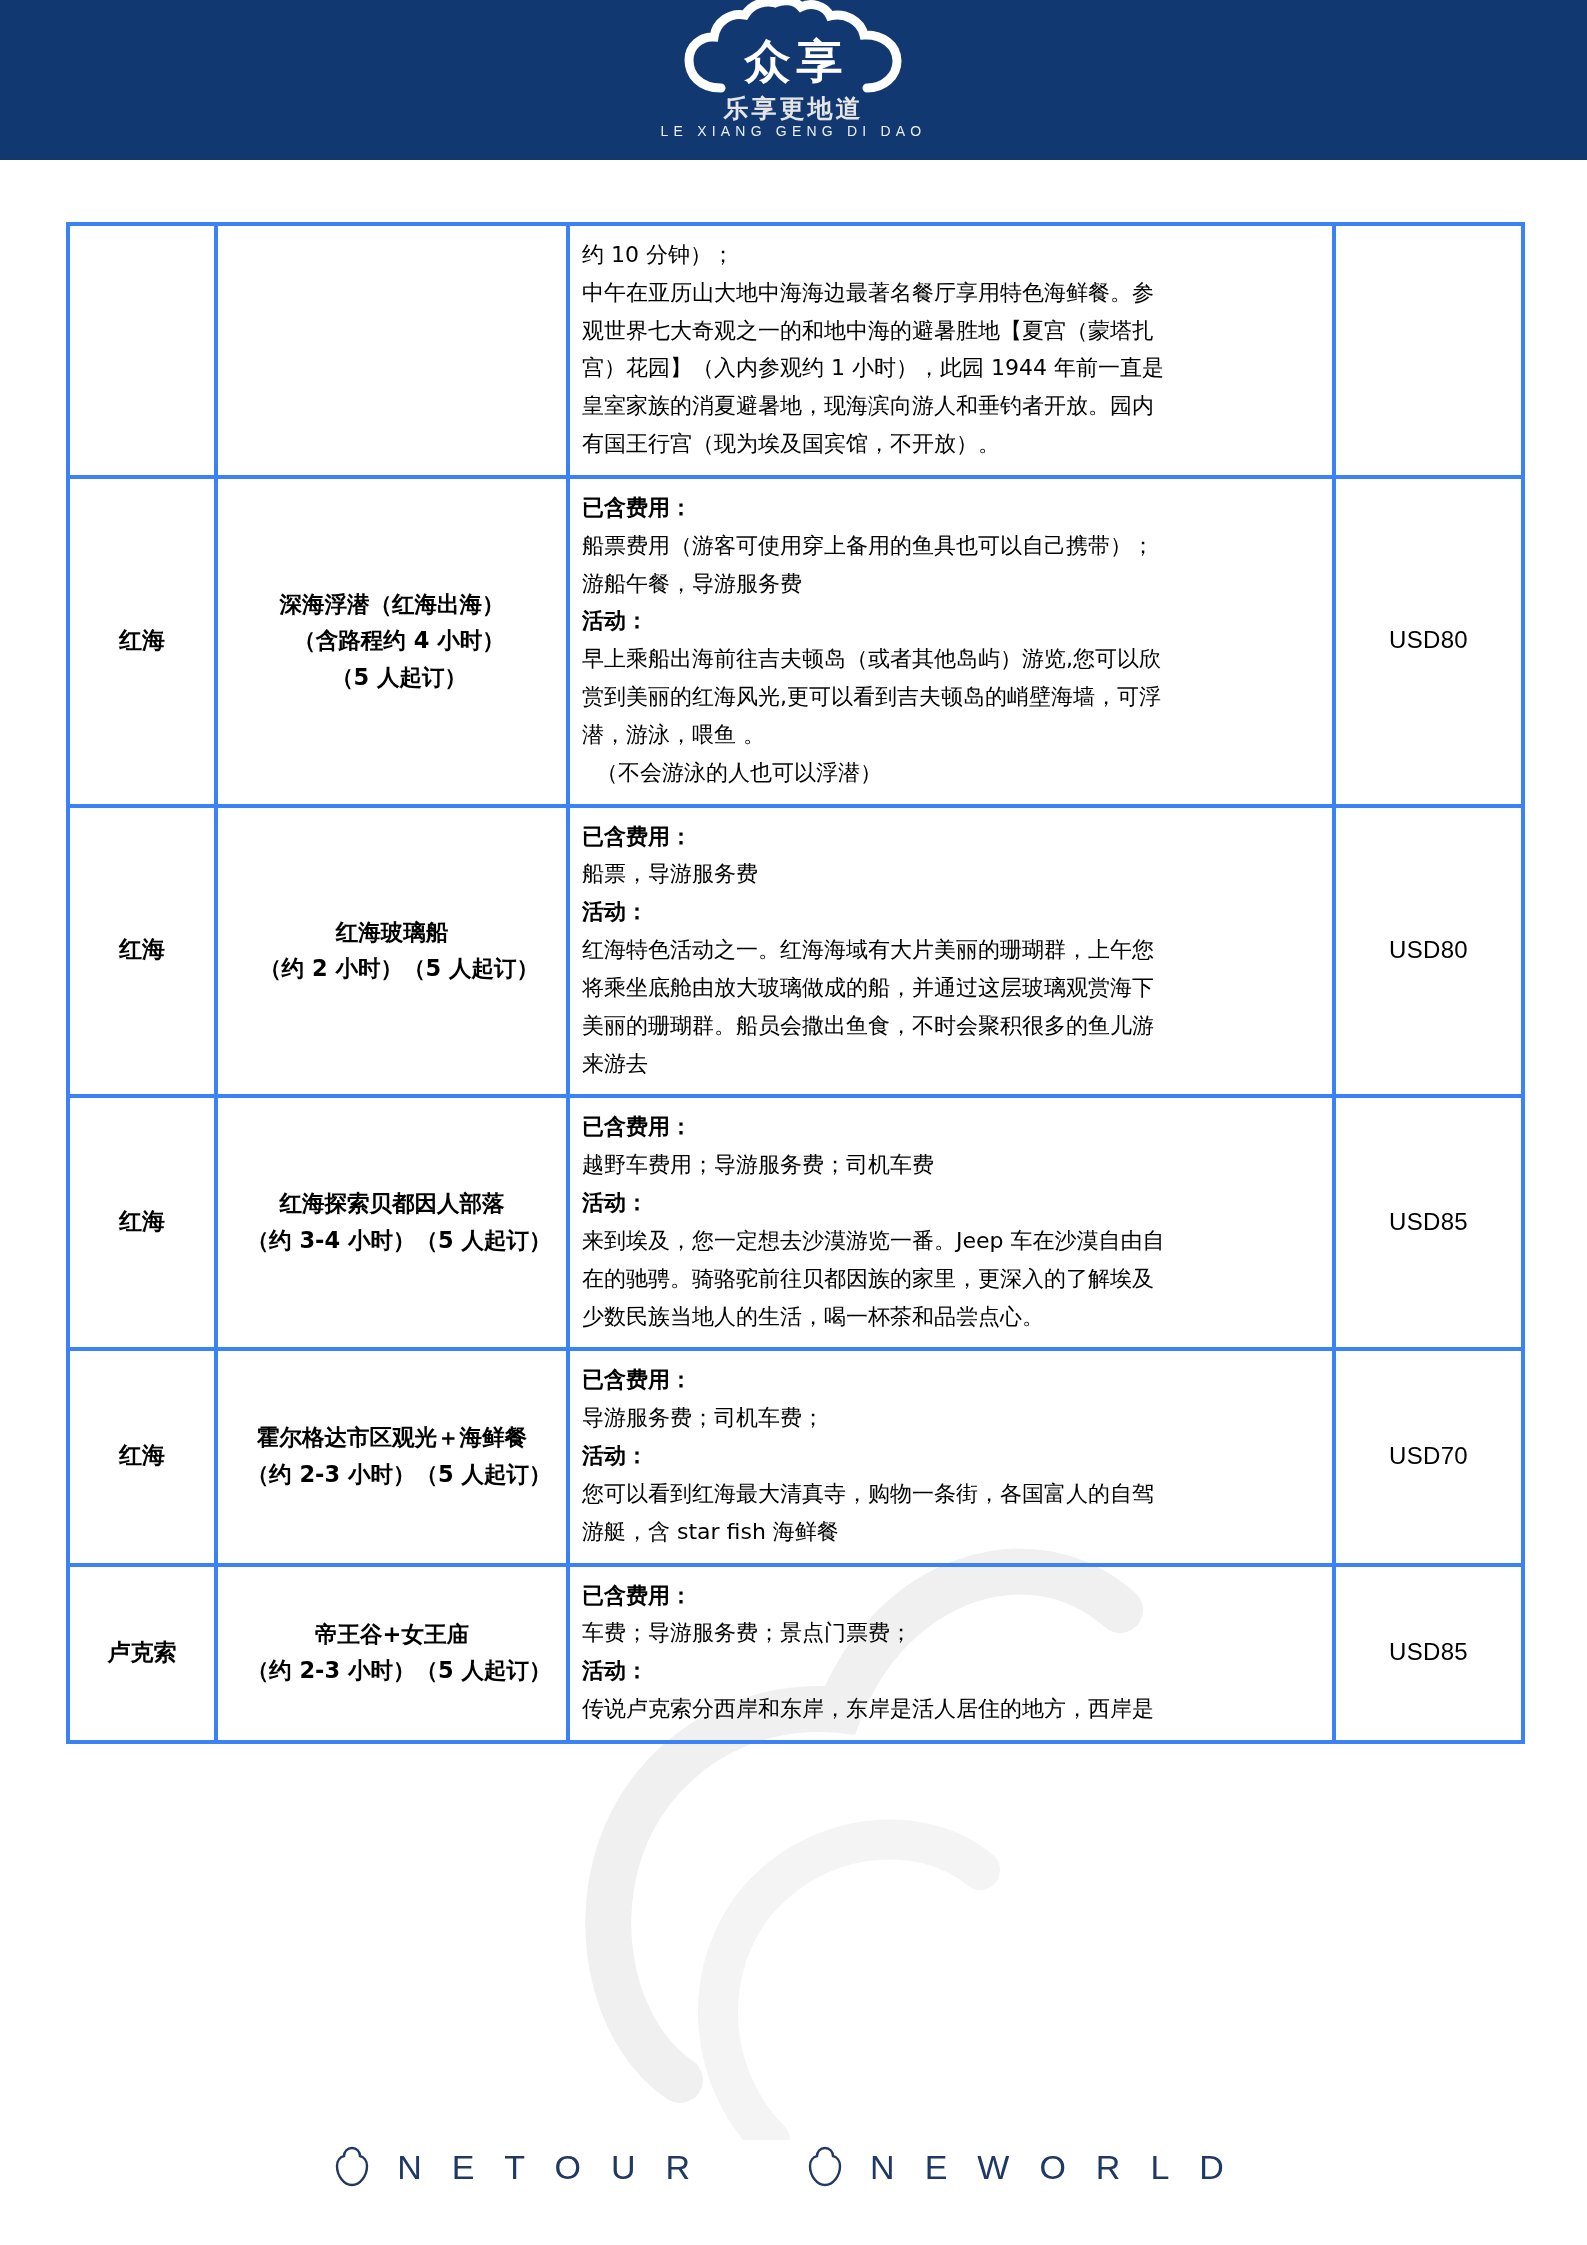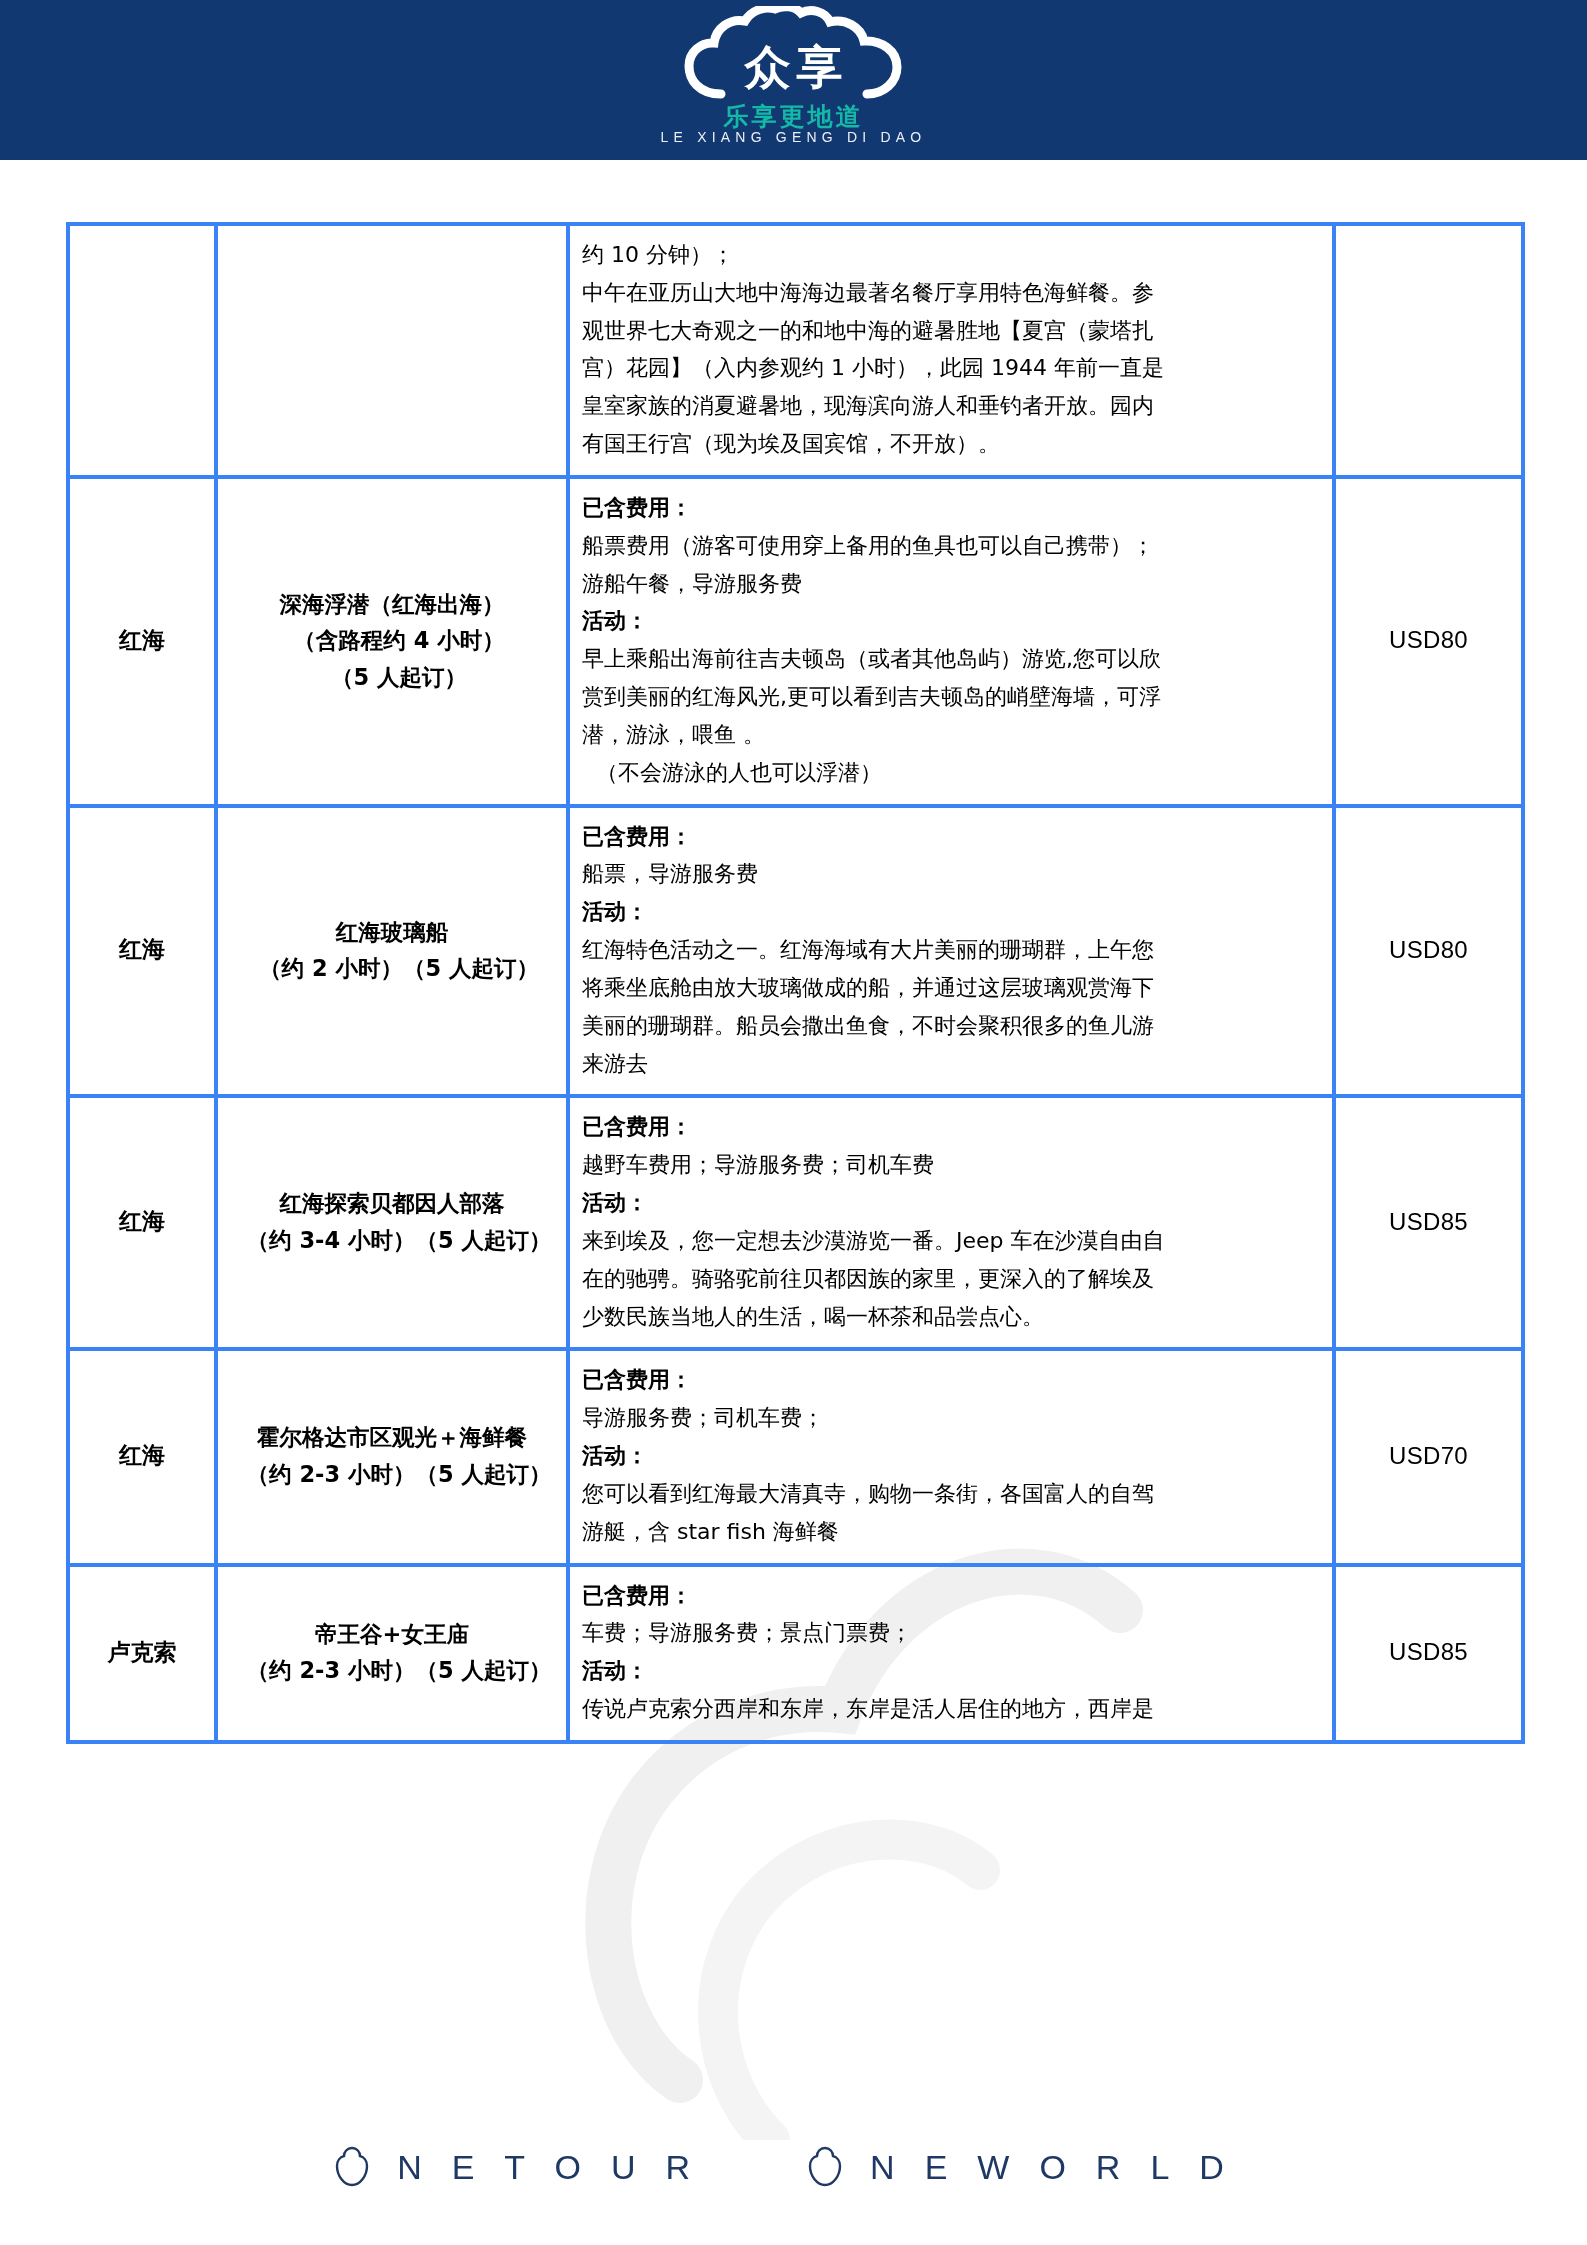--- a/index.html
+++ b/index.html
@@ -15,21 +15,21 @@
     position: relative;
     overflow: hidden;
   }
 
   
   .header-banner {
     width: 1587px;
     height: 160px;
     background: #123871;
     display: flex;
-    align-items: center;
+    align-items: flex-start;
     justify-content: center;
     position: relative;
   }
   .logo-wrap {
     position: relative;
     width: 300px;
     height: 148px;
     display: flex;
     flex-direction: column;
     align-items: center;
@@ -53,27 +53,27 @@
     color: #ffffff;
     font-size: 46px;
     font-weight: bold;
     letter-spacing: 6px;
     line-height: 1;
     margin-top: 26px;
     text-indent: 6px;
     font-family: "DejaVu Sans", "Liberation Sans", sans-serif;
   }
   .logo-sub-text {
-    color: #14b8a6;
+    color: #e5e5e5;
     font-size: 25px;
     font-weight: bold;
     letter-spacing: 3px;
     line-height: 1;
     margin-top: 2px;
-    font-family: Liberation Sans, sans-serif;
+    font-family: Liberation Mono, monospace;
   }
   .logo-pinyin {
     color: #ffffff;
     font-size: 14px;
     letter-spacing: 5.2px;
     margin-top: 0;
     font-family: "Liberation Sans", sans-serif;
     opacity: 0.92;
   }
 

